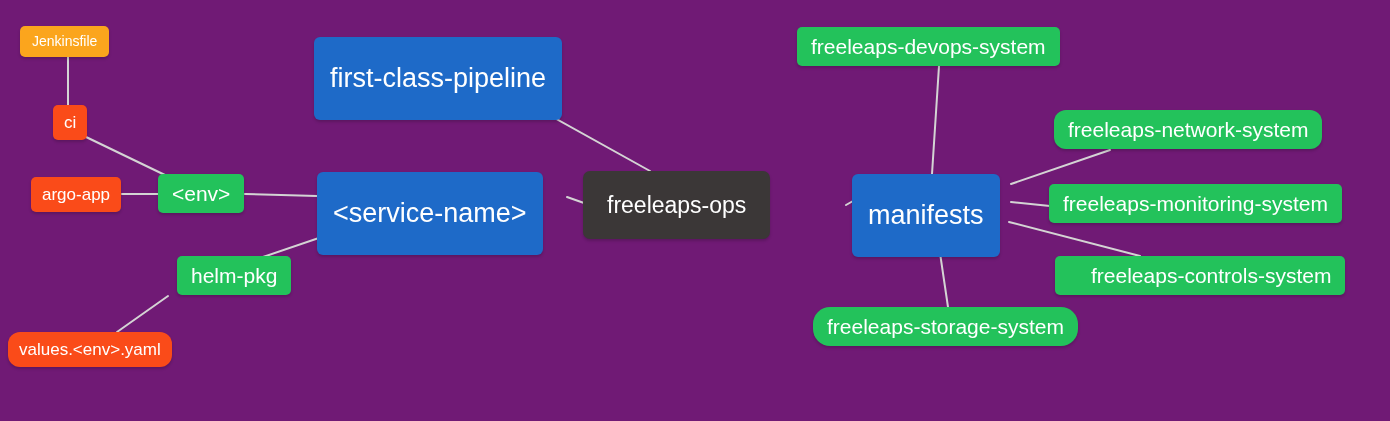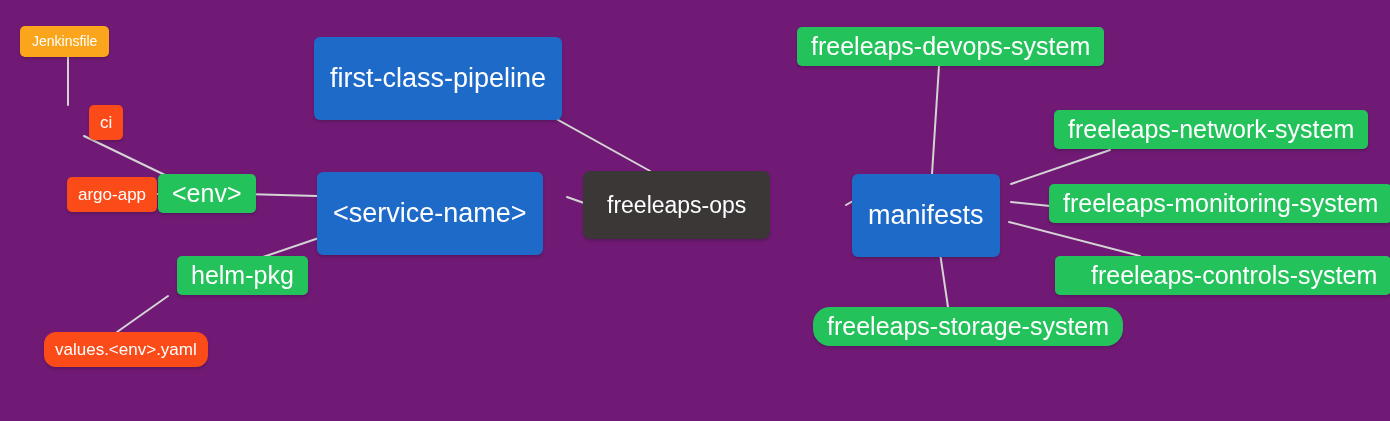--- a/index.html
+++ b/index.html
@@ -33,22 +33,22 @@
     justify-content: center;
     white-space: nowrap;
     color: #ffffff;
     border-radius: 6px;
     box-shadow: 0 2px 3px rgba(0,0,0,0.18);
     box-sizing: border-box;
     cursor: default;
   }
   .lv-root   { background: #3b3737; font-size: 23px; line-height: 40px; padding: 14px 24px; border-radius: 7px; }
   .lv-branch { background: #1e6ac8; font-size: 27px; line-height: 31px; padding: 26px 16px; }
-  .lv-green  { background: #23c25b; font-size: 25px; line-height: 25px; padding: 7px 14px;  border-radius: 5px; }
-  .lv-red    { background: #fa4b19; font-size: 17px; line-height: 19px; padding: 8px 11px;  border-radius: 5px; margin-left: 36px; }
+  .lv-green  { background: #23c25b; font-size: 21px; line-height: 25px; padding: 7px 14px;  border-radius: 5px; }
+  .lv-red    { background: #fa4b19; font-size: 17px; line-height: 19px; padding: 8px 11px;  border-radius: 5px; }
   .lv-orange { background: #fba51d; font-size: 14px; line-height: 17px; padding: 7px 12px;  border-radius: 5px; }
 </style>
 </head>
 <body>
 
 <div class="canvas">
 
   <svg class="edges" viewBox="0 0 1390 421">
     <line class="edge" x1="68" y1="57" x2="68" y2="105"></line>
     <line class="edge" x1="84" y1="136" x2="167" y2="176"></line>
@@ -72,18 +72,18 @@
   <div class="node lv-green" style="left: 158px; top: 174px; background-color: rgb(35, 194, 91);">&lt;env&gt;</div>
   <div class="node lv-green" style="left: 147px; top: 256px; background-color: rgb(35, 194, 91); margin-left: 30px;">helm-pkg</div>
   <div class="node lv-red" style="left: 8px; top: 332px; background-color: rgb(250, 75, 25); border-radius: 12px;">values.&lt;env&gt;.yaml</div>
 
   <div class="node lv-branch" style="left: 314px; top: 37px; background-color: rgb(30, 106, 200);">first-class-pipeline</div>
   <div class="node lv-branch" style="left: 317px; top: 172px; background-color: rgb(30, 106, 200);">&lt;service-name&gt;</div>
   <div class="node lv-root" style="left: 583px; top: 171px; background-color: rgb(59, 55, 55);">freeleaps-ops</div>
   <div class="node lv-branch" style="left: 852px; top: 174px; background-color: rgb(30, 106, 200);">manifests</div>
 
   <div class="node lv-green" style="left: 797px; top: 27px; background-color: rgb(35, 194, 91);">freeleaps-devops-system</div>
-  <div class="node lv-green" style="left: 1054px; top: 110px; background-color: rgb(35, 194, 91);">freeleaps-network-system</div>
+  <div class="node lv-green" style="left: 1054px; top: 110px; background-color: rgb(35, 194, 91); border-radius: 12px;">freeleaps-network-system</div>
   <div class="node lv-green" style="left: 1049px; top: 184px; background-color: rgb(35, 194, 91);">freeleaps-monitoring-system</div>
   <div class="node lv-green" style="left: 1055px; top: 256px; background-color: rgb(35, 194, 91); padding-left: 36px;">freeleaps-controls-system</div>
   <div class="node lv-green" style="left: 813px; top: 307px; background-color: rgb(35, 194, 91); border-radius: 17px;">freeleaps-storage-system</div>
 
 </div>
 
 </body></html>

